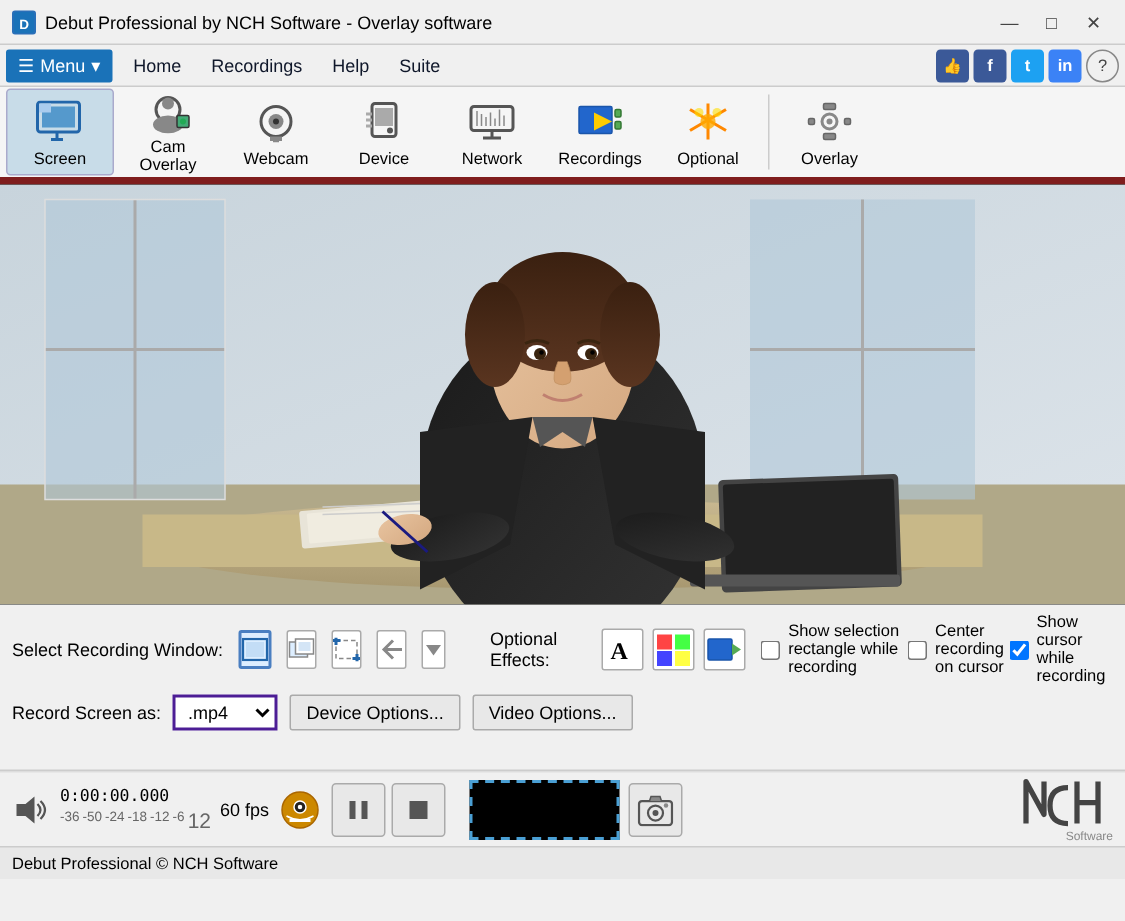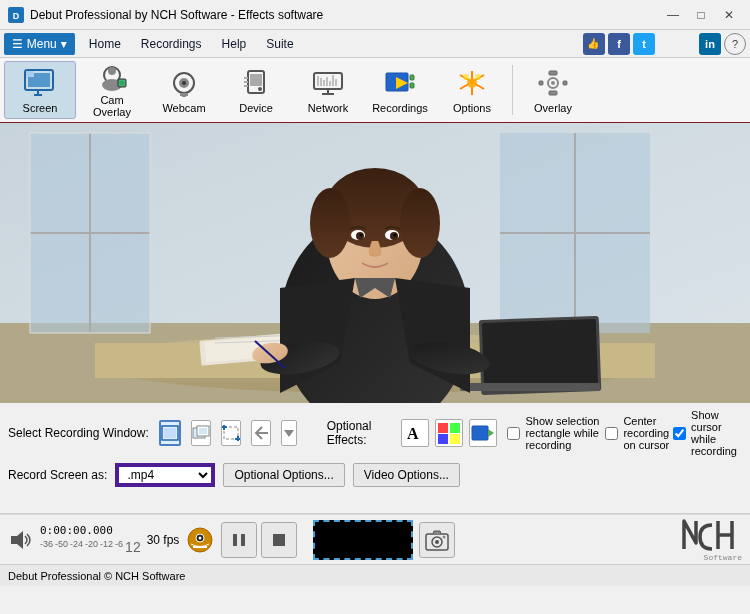--- a/index.html
+++ b/index.html
@@ -108,39 +108,39 @@
       display: flex;
       align-items: center;
       justify-content: center;
       color: white;
       font-size: 11px;
       font-weight: bold;
       cursor: pointer;
     }
     .si-fb { background: #3b5998; }
     .si-tw { background: #1da1f2; }
-    .si-in { background: #0369a1; margin-left: 41px; }
+    .si-in { background: #3b82f6; }
     .si-help {
       width: 22px;
       height: 22px;
       border-radius: 50%;
       border: 1px solid #888;
       display: flex;
       align-items: center;
       justify-content: center;
       font-size: 11px;
       cursor: pointer;
       color: #444;
     }
 
     
     #toolbar {
       height: 65px;
       background: #f5f5f5;
-      border-bottom: 1px solid #7f1d1d;
+      border-bottom: 5px solid #7f1d1d;
       display: flex;
       align-items: center;
       padding: 0 4px;
     }
     .toolbar-item {
       display: flex;
       flex-direction: column;
       align-items: center;
       justify-content: center;
       width: 72px;
@@ -258,23 +258,23 @@
       display: flex;
       align-items: center;
       gap: 8px;
       margin-bottom: 20px;
     }
     #record-as-label {
       font-size: 12px;
       color: #000;
     }
     #format-select {
-      width: 100px;
+      width: 70px;
       height: 24px;
-      border: 4px solid #4c1d95;
+      border: 2px solid #4c1d95;
       background: white;
       font-size: 12px;
       cursor: pointer;
       padding: 0 4px;
     }
     .options-btn {
       height: 24px;
       padding: 0 10px;
       border: 1px solid #aaa;
       background: #e8e8e8;
@@ -355,21 +355,20 @@
       justify-content: center;
     }
     #nch-letters {
       display: flex;
       gap: 1px;
     }
     #nch-sub {
       font-size: 8px;
       color: #888;
       text-align: left;
-      font-family: Liberation Mono, monospace;
     }
 
     
     #status-bar {
       height: 22px;
       background: #e8e8e8;
       border-top: 1px solid #ccc;
       display: flex;
       align-items: center;
       padding: 0 8px;
@@ -390,21 +389,21 @@
 <body>
 
 <div id="title-bar">
   <div id="title-bar-left">
     <div id="app-icon">
       <svg width="14" height="14" viewBox="0 0 14 14">
         <rect width="14" height="14" fill="#1a72b8" rx="2"></rect>
         <text x="7" y="11" text-anchor="middle" fill="white" font-size="9" font-weight="bold">D</text>
       </svg>
     </div>
-    <span id="title-text">Debut Professional by NCH Software - Effects software</span>
+    <span id="title-text">Debut Professional by NCH Software - Overlay software</span>
   </div>
   <div id="title-bar-controls">
     <button class="title-btn">—</button>
     <button class="title-btn">□</button>
     <button class="title-btn close">✕</button>
   </div>
 </div>
 
 <div id="menu-bar">
   <button id="menu-btn">
@@ -515,21 +514,21 @@
     <div class="toolbar-icon">
       <svg width="32" height="28" viewBox="0 0 32 28">
         <line x1="16" y1="2" x2="16" y2="26" stroke="#ff8800" stroke-width="2"></line>
         <line x1="4" y1="6" x2="28" y2="20" stroke="#ff8800" stroke-width="2"></line>
         <line x1="28" y1="6" x2="4" y2="20" stroke="#ff8800" stroke-width="2"></line>
         <circle cx="16" cy="14" r="5" fill="#ffaa00" opacity="0.8"></circle>
         <circle cx="10" cy="8" r="3" fill="#ffdd00" opacity="0.6"></circle>
         <circle cx="22" cy="8" r="3" fill="#ffdd00" opacity="0.6"></circle>
       </svg>
     </div>
-    <span class="toolbar-label">Options</span>
+    <span class="toolbar-label">Optional</span>
   </div>
 
   <div id="toolbar-separator"></div>
 
   <div class="toolbar-item">
     <div class="toolbar-icon">
       <svg width="32" height="28" viewBox="0 0 32 28">
         <line x1="16" y1="2" x2="16" y2="4" stroke="#888" stroke-width="2"></line>
         <line x1="16" y1="24" x2="16" y2="26" stroke="#888" stroke-width="2"></line>
         <line x1="2" y1="14" x2="4" y2="14" stroke="#888" stroke-width="2"></line>
@@ -722,48 +721,48 @@
 
   <div id="controls-row2">
     <span id="record-as-label">Record Screen as:</span>
     <select id="format-select">
       <option>.mp4</option>
       <option>.avi</option>
       <option>.mov</option>
       <option>.wmv</option>
       <option>.mkv</option>
     </select>
-    <button class="options-btn">Optional Options...</button>
+    <button class="options-btn">Device Options...</button>
     <button class="options-btn">Video Options...</button>
   </div>
 </div>
 
 <div id="playback-bar">
   <div id="volume-icon">
     <svg width="24" height="24" viewBox="0 0 24 24">
       <polygon points="2,8 8,8 14,3 14,21 8,16 2,16" fill="#555"></polygon>
       <path d="M16,8 Q20,12 16,16" fill="none" stroke="#555" stroke-width="1.5"></path>
       <path d="M18,6 Q24,12 18,18" fill="none" stroke="#555" stroke-width="1.5"></path>
     </svg>
   </div>
 
   <div>
     <div id="timecode">0:00:00.000</div>
     <div style="display:flex;gap:2px;margin-top:2px;">
       <span style="font-size:9px;color:#666;">-36</span>
       <span style="font-size:9px;color:#666;">-50</span>
       <span style="font-size:9px;color:#666;">-24</span>
-      <span style="font-size:9px;color:#666;">-20</span>
+      <span style="font-size:9px;color:#666;">-18</span>
       <span style="font-size:9px;color:#666;text-align:right;">-12</span>
       <span style="font-size:9px;color:#666;">-6</span>
       <span style="font-size:14px;color:#666;">12</span>
     </div>
   </div>
 
-  <div style="font-size:12px;color:#000;">30 fps</div>
+  <div style="font-size:12px;color:#000;">60 fps</div>
 
   <div id="signal-btn">
     <svg width="30" height="30" viewBox="0 0 30 30">
       <circle cx="15" cy="15" r="12" fill="#cc8800" stroke="#aa6600" stroke-width="1"></circle>
       <circle cx="15" cy="13" r="4" fill="#222" stroke="#fff" stroke-width="1"></circle>
       <circle cx="15" cy="13" r="1.5" fill="#fff"></circle>
       <line x1="8" y1="22" x2="22" y2="22" stroke="#fff" stroke-width="2"></line>
       <path d="M6,19 Q15,24 24,19" fill="#cc8800" stroke="#fff" stroke-width="1"></path>
     </svg>
   </div>

